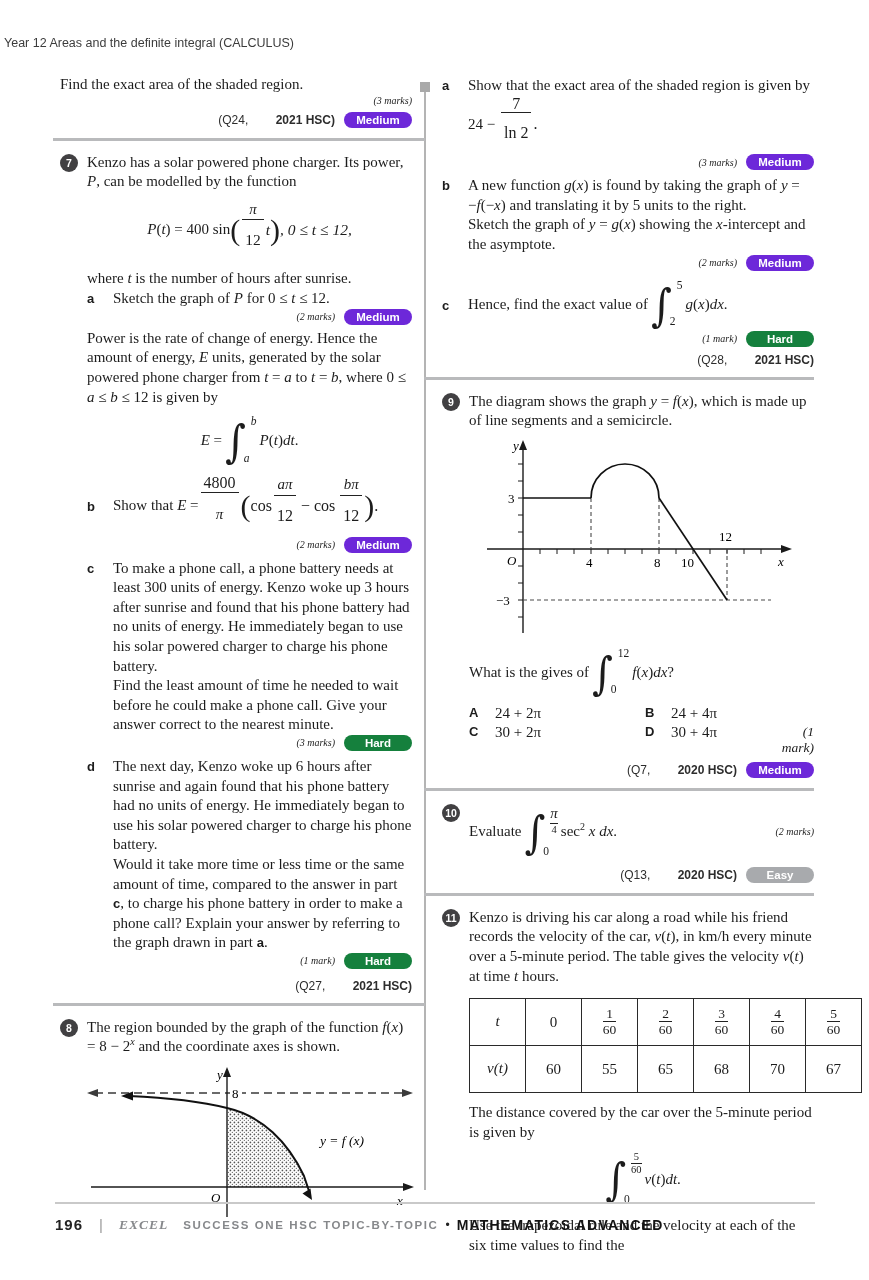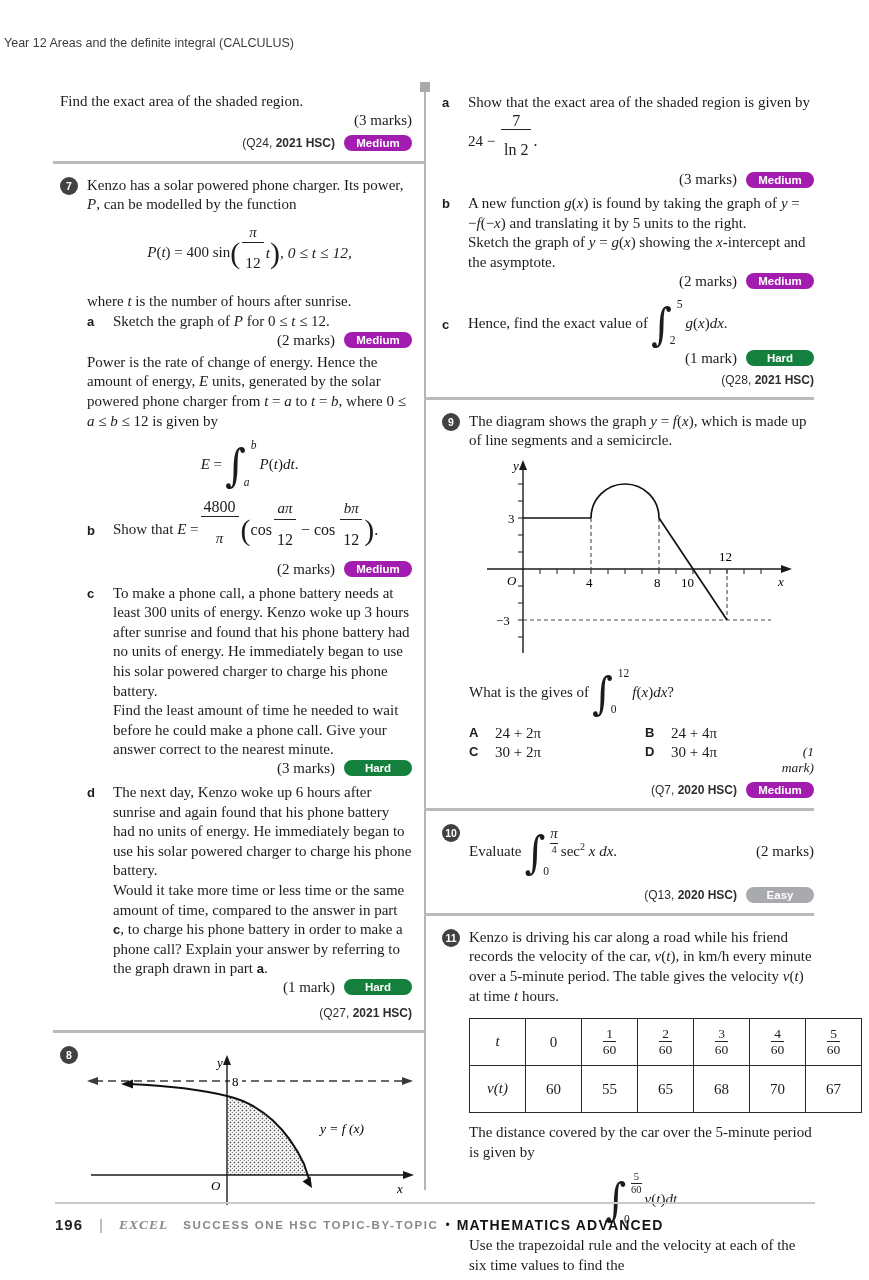--- a/index.html
+++ b/index.html
@@ -2,45 +2,45 @@
 <html><head>
 <meta charset="utf-8">
 <style>
   html,body{margin:0;padding:0;background:#f3f3f3;}
   .page{position:relative;width:869px;height:1280px;background:#ffffff;overflow:hidden;
         font-family:"Liberation Serif","DejaVu Serif",serif;color:#1c1c1c;}
   .page-header{position:absolute;top:36px;left:4px;width:100%;text-align:left;
         font-family:"Liberation Sans","DejaVu Sans",sans-serif;font-size:12.5px;color:#3c3c3c;}
   .divider{position:absolute;left:424px;top:86px;width:2px;height:1104px;background:#b4b4b4;}
   .divider::before{content:"";position:absolute;top:-4px;left:-4px;width:10px;height:10px;background:#a9a9a9;}
-  .col{position:absolute;top:92px;}
+  .col{position:absolute;top:75px;}
   .col-left{left:60px;width:352px;}
   .col-right{left:442px;width:372px;}
   .body-text{margin:0;font-size:15px;line-height:19.6px;}
   .runs{font-size:15px;line-height:19.6px;}
   .run-i{font-style:italic;}
   .run-b{font-family:"Liberation Sans",sans-serif;font-weight:bold;font-size:13px;}
   sup{font-size:10px;line-height:0;}
   .q{position:relative;padding-left:27px;margin-bottom:2px;}
   .qnum{position:absolute;left:0;top:1px;width:18px;height:18px;border-radius:50%;background:#414042;
         color:#fff;font-family:"Liberation Sans",sans-serif;font-size:10.5px;font-weight:bold;
         text-align:center;line-height:18px;}
   .part{display:flex;margin-top:1px;}
   .part-label{flex:0 0 26px;font-family:"Liberation Sans",sans-serif;font-weight:bold;font-size:13px;padding-top:2px;}
   .part-body{flex:1;}
   .marks-row{display:flex;justify-content:flex-end;align-items:center;gap:9px;margin:3px 0 7px;}
   .marks-row.tight{margin:0 0 4px;}
   .pull-up{margin-top:-20px;}
-  .marks{font-size:15px;}
+  .marks{font-style:italic;font-size:10px;}
   .src-row{display:flex;justify-content:flex-end;align-items:center;gap:9px;margin:6px 0 8px;
         font-family:"Liberation Sans",sans-serif;font-size:12px;color:#2d2d2d;}
-  .src-bold{font-weight:bold;}
+  .src-bold{font-weight:bold;margin-left:24px;}
   .badge{display:inline-block;min-width:46px;text-align:center;padding:2px 11px;border-radius:11px;
         color:#fff;font-family:"Liberation Sans",sans-serif;font-size:11.5px;font-weight:bold;}
-  .badge.medium{background:#a21caf;}
+  .badge.medium{background:#6d28d9;}
   .badge.hard{background:#15803d;}
   .badge.easy{background:#a8aaad;}
   .hrule{height:3px;background:#b9babc;margin:10px 0 12px;}
   .col-left .hrule{margin-left:-7px;width:372px;}
   .col-right .hrule{margin-left:-18px;width:390px;}
   .display-formula{display:flex;justify-content:center;align-items:center;margin:8px 0;font-size:15.5px;}
   .frac{display:inline-block;text-align:center;vertical-align:-0.62em;line-height:1.05;margin:0 2px;}
   .frac .num{display:block;padding:0 3px;}
   .frac .den{display:block;border-top:1px solid #222;padding:12px 3px;}
   .bigp{font-size:30px;font-weight:400;line-height:1;vertical-align:-0.18em;font-family:"Liberation Serif",serif;}
@@ -195,20 +195,21 @@
 
       <div class="src-row">
         <span><span>(Q27, </span><span class="src-bold">2021 HSC)</span></span>
       </div>
     </div>
 
     <div class="hrule"></div>
 
     <div class="q">
       <span class="qnum">8</span>
+      <p class="body-text runs"><span>The region bounded by the graph of the function </span><span class="run-i">f</span><span>(</span><span class="run-i">x</span><span>) = 8 − 2</span><sup class="run-i">x</sup><span> and the coordinate axes is shown.</span></p>
 
       <svg width="340" height="158" viewBox="0 0 340 158" style="margin:8px 0 0 -10px">
         <defs>
           <pattern id="dots" width="4" height="4" patternUnits="userSpaceOnUse">
             <rect width="4" height="4" fill="#ffffff"></rect>
             <circle cx="1.4" cy="1.4" r="0.85" fill="#555"></circle>
             <circle cx="3.4" cy="3.4" r="0.7" fill="#777"></circle>
           </pattern>
         </defs>
 

